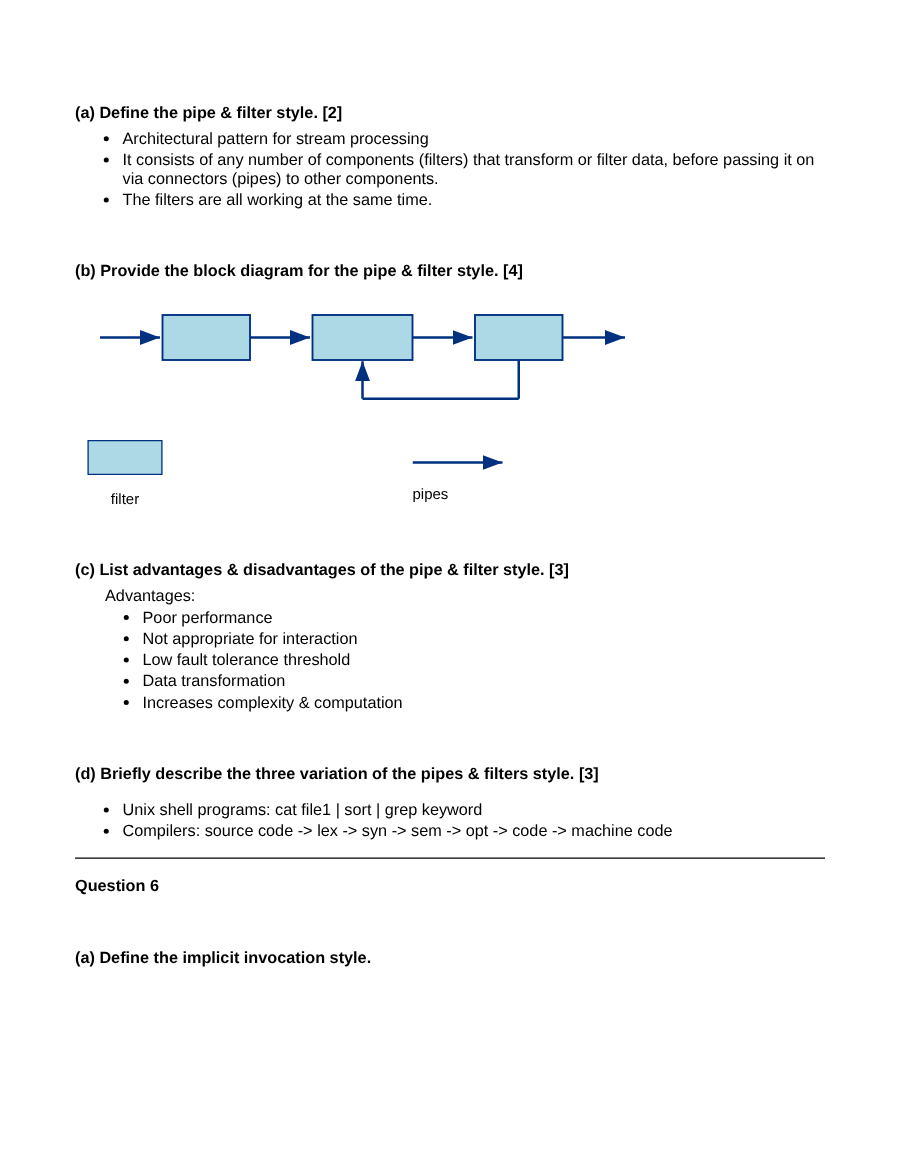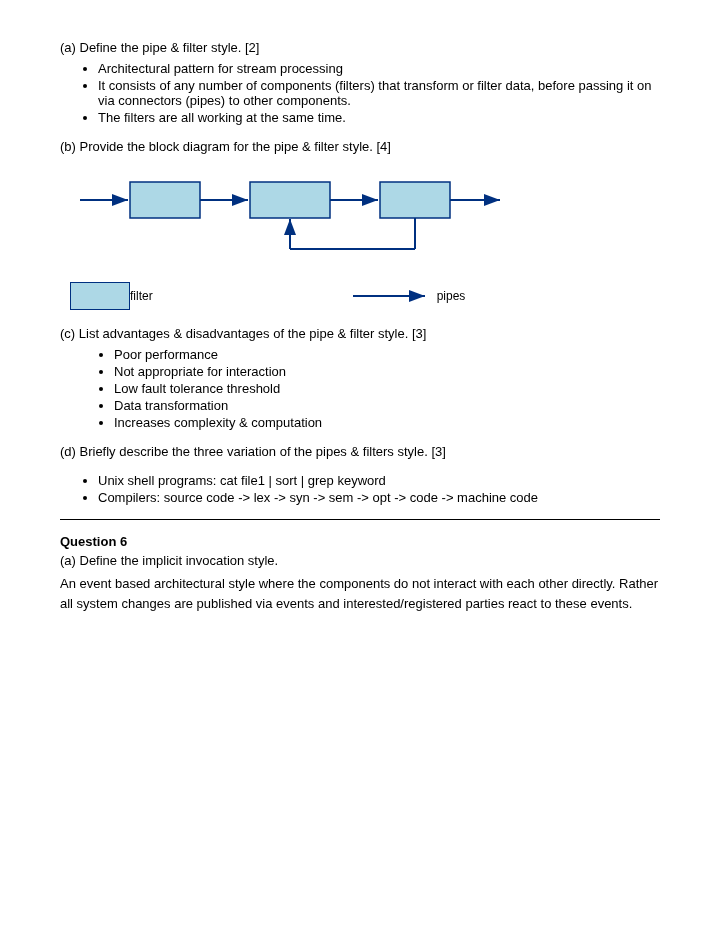--- a/index.html
+++ b/index.html
@@ -17,22 +17,23 @@
       padding: 40px 60px;
     }
     .section {
       margin-bottom: 14px;
     }
     .question-title {
       font-weight: bold;
       margin-bottom: 4px;
     }
     .sub-heading {
-      font-weight: normal;
+      font-weight: bold;
       margin-bottom: 6px;
+      margin-top: 42px;
     }
     .bullet-list {
       list-style: disc;
       margin-left: 38px;
       margin-bottom: 6px;
     }
     .bullet-list li {
       margin-bottom: 2px;
     }
     .indent {
@@ -47,36 +48,37 @@
     }
     .legend-row {
       display: flex;
       align-items: center;
       gap: 60px;
       margin-top: 8px;
       margin-left: 10px;
     }
     .legend-item {
       display: flex;
-      flex-direction: row;
+      flex-direction: column;
       align-items: center;
-      gap: 0;
+      gap: 12px;
     }
     .legend-box {
       width: 60px;
       height: 28px;
       background: #add8e6;
       border: 1.5px solid #003080;
     }
     .legend-label {
       font-size: 12px;
     }
     .legend-arrow {
       display: flex;
-      align-items: center;
+      flex-direction: column;
+      align-items: flex-start;
       gap: 4px;
     }
     .divider {
       border: none;
       border-top: 1px solid #000;
       margin: 14px 0;
     }
     .adv-label {
       margin-left: 8px;
       margin-bottom: 2px;
@@ -146,20 +148,21 @@
           </svg>
           <span class="legend-label">pipes</span>
         </div>
       </div>
     </div>
   </div>
 
   <div class="section">
     <div class="sub-heading">(c) List advantages &amp; disadvantages of the pipe &amp; filter style. [3]</div>
     <div class="indent">
+      <div class="adv-label">Advantages:</div>
       <ul class="bullet-list">
         <li>Poor performance</li>
         <li>Not appropriate for interaction</li>
         <li>Low fault tolerance threshold</li>
         <li>Data transformation</li>
         <li>Increases complexity &amp; computation</li>
       </ul>
     </div>
   </div>
 
@@ -173,14 +176,13 @@
       <li>Compilers: source code -&gt; lex -&gt; syn -&gt; sem -&gt; opt -&gt; code -&gt; machine code</li>
     </ul>
   </div>
 </div>
 
 <hr class="divider">
 
 <div class="section">
   <div class="question-title">Question 6</div>
   <div class="sub-heading">(a) Define the implicit invocation style.</div>
-  <p style="line-height:1.5;">An event based architectural style where the components do not interact with each other directly.  Rather all system changes are published via events and interested/registered parties react to these events.</p>
 </div>
 
 </body></html>

